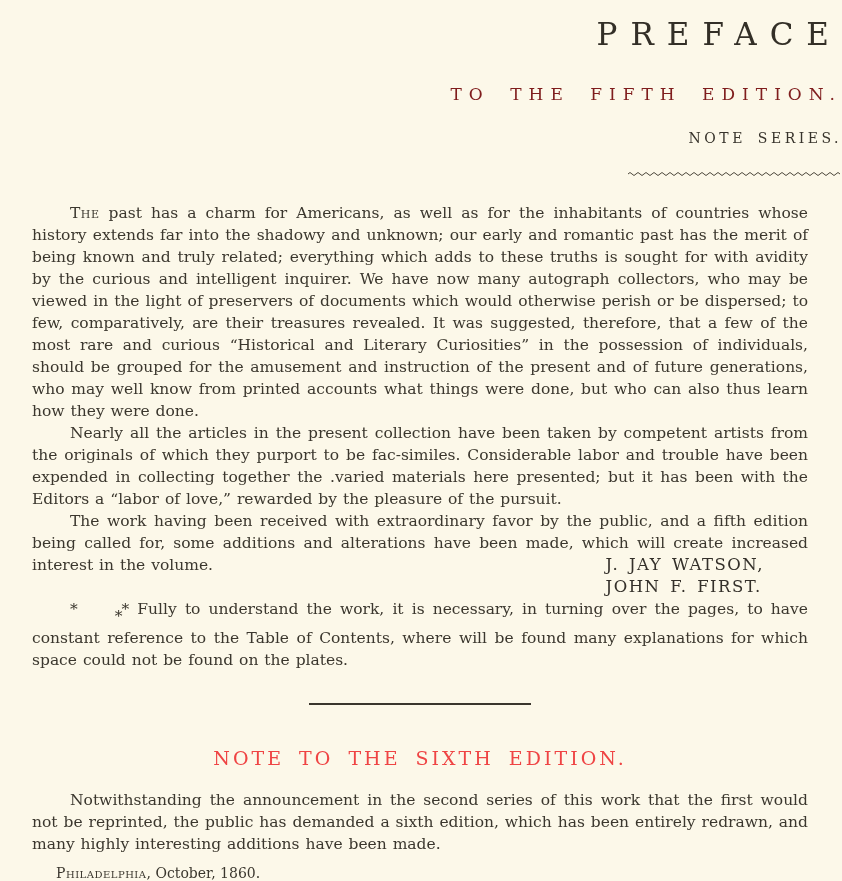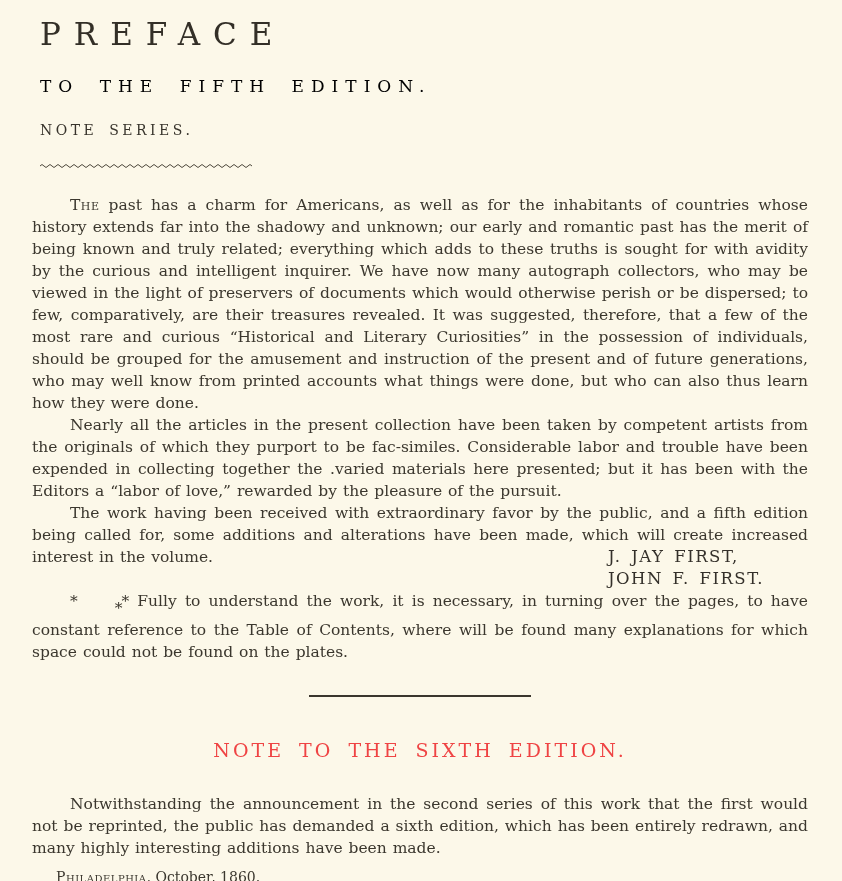--- a/index.html
+++ b/index.html
@@ -7,32 +7,32 @@
   .page {
     position:relative;
     width:842px; height:881px;
     margin:0 auto;
     background:#fcf8e9;
     color:#3b372e;
     font-family:"DejaVu Serif", serif;
     overflow:hidden;
     box-sizing:border-box;
   }
-  header { text-align:left;padding-left:40px; }
+  header { text-align:right; }
   .title {
     margin:16px 0 0 0;
     font-size:31px; font-weight:normal;
     letter-spacing:13px;
     color:#332f27;
   }
   .subtitle {
-    margin-top:24px;
+    margin-top:32px;
     font-size:17px;
     letter-spacing:7px; word-spacing:8px;
-    color:#000000;
+    color:#7f1d1d;
   }
   .series {
     margin-top:26px;
     font-size:14px;
     letter-spacing:3.5px; word-spacing:4px;
     color:#37332b;
   }
   .squiggle-wrap { margin-top:24px; line-height:0; }
   .content {
     margin-top:24px;
@@ -68,21 +68,21 @@
     width:222px;
     margin:32px auto 0 auto;
   }
   .note-heading {
     margin:42px 0 0 0;
     text-align:center;
     font-size:19px; font-weight:normal;
     letter-spacing:3px; word-spacing:6px;
     color:#ef4444;
   }
-  .note-para { margin-top:32px; }
+  .note-para { margin-top:20px; }
   .dateline {
     margin:10px 0 0 0;
     padding-left:24px;
     font-size:14px;
     color:#3b372e;
   }
 </style>
 </head>
 <body>
 
@@ -98,21 +98,21 @@
     </div>
   </header>
 
   <main class="content">
     <p class="para"><span class="sc">The</span><span> past has a charm for Americans, as well as for the inhabitants of countries whose history extends far into the shadowy and unknown; </span><span class="it">our</span><span> early and romantic past has the merit of being known and truly related; everything which adds to these truths is sought for with avidity by the curious and intelligent inquirer.  We have now many autograph collectors, who may be viewed in the light of preservers of documents which would otherwise perish or be dispersed; to few, comparatively, are their treasures revealed.  It was suggested, therefore, that a few of the most rare and curious “Historical and Literary Curiosities” in the possession of individuals, should be grouped for the amusement and instruction of the present and of future generations, who may well know from printed accounts </span><span class="it">what</span><span> things were done, but who can also thus learn </span><span class="it">how</span><span> they were done.</span></p>
     <p class="para"><span>Nearly all the articles in the present collection have been taken by competent artists from the originals of which they purport to be fac-similes.  Considerable labor and trouble have been expended in collecting together the .varied materials here presented; but it has been with the Editors a “labor of love,” rewarded by the pleasure of the pursuit.</span></p>
     <p class="para"><span>The work having been received with extraordinary favor by the public, and a fifth edition being called for, some additions and alterations have been made, which will create increased interest in the volume.</span></p>
 
     <div class="sig-row">
       <div class="sig-inner">
-        <div class="sig-line">J. JAY FIRST,</div>
+        <div class="sig-line">J. JAY WATSON,</div>
         <div class="sig-line">JOHN F. FIRST.</div>
       </div>
     </div>
 
     <p class="para footnote"><span>*</span><span class="low">*</span><span>*</span><span> Fully to understand the work, it is necessary, in turning over the pages, to have constant reference to the Table of Contents, where will be found many explanations for which space could not be found on the plates.</span></p>
 
     <hr class="divider">
 
     <h2 class="note-heading">NOTE TO THE SIXTH EDITION.</h2>
     <p class="para note-para"><span>Notwithstanding the announcement in the second series of this work that the first would not be reprinted, the public has demanded a sixth edition, which has been entirely redrawn, and many highly interesting additions have been made.</span></p>

